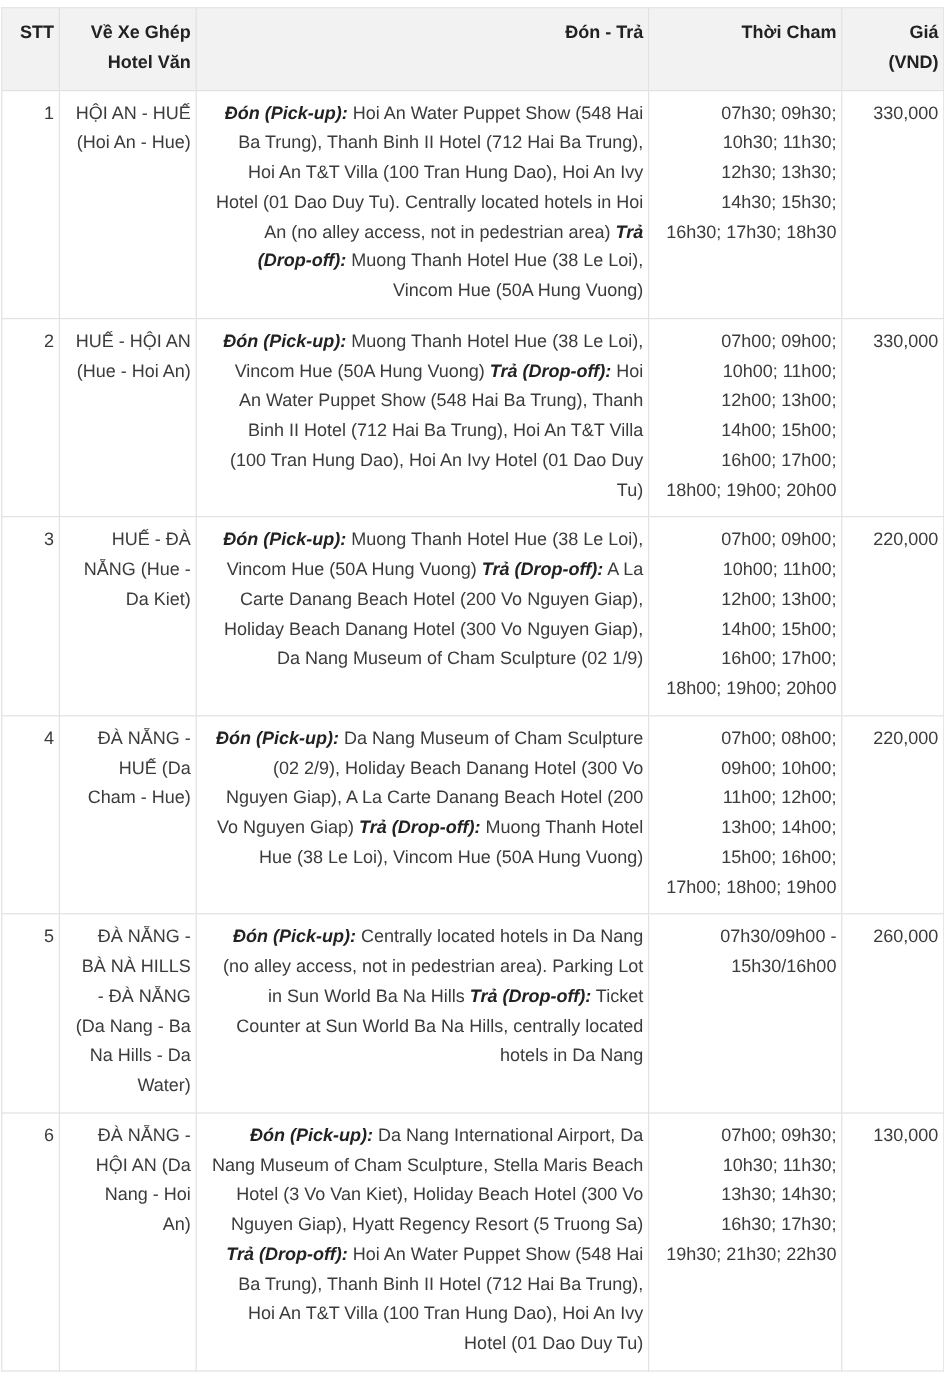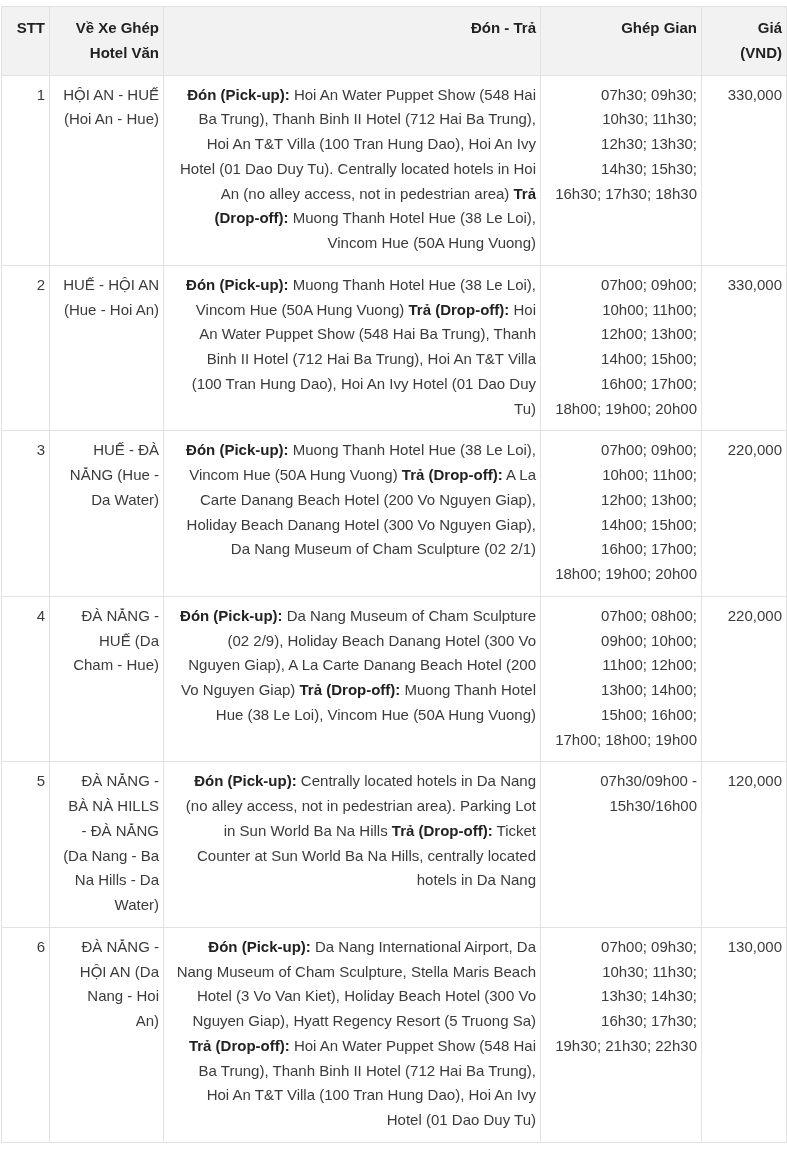--- a/index.html
+++ b/index.html
@@ -35,21 +35,21 @@
     text-align: right;
     word-wrap: break-word;
   }
   table.price-table thead th {
     background: var(--header-bg);
     color: var(--bold-text);
     font-weight: bold;
     padding-top: 9px;
     padding-bottom: 9px;
   }
-  td b { color: var(--bold-text); font-weight: bold; }
+  td b { color: var(--bold-text); font-weight: bold; font-style: italic; }
   .col-stt   { width: 48px;  }
   .col-route { width: 114px; }
   .col-detail{ width: 377px; }
   .col-time  { width: 161px; }
   .col-price { width: 85px;  }
 </style>
 </head>
 <body>
 
 <div class="page">
@@ -59,21 +59,21 @@
       <col class="col-route">
       <col class="col-detail">
       <col class="col-time">
       <col class="col-price">
     </colgroup>
     <thead>
       <tr>
         <th>STT</th>
         <th>Về Xe Ghép Hotel Văn</th>
         <th>Đón - Trả</th>
-        <th>Ghép Gian</th>
+        <th>Thời Cham</th>
         <th>Giá (VND)</th>
       </tr>
     </thead>
     <tbody>
   <tr>
     <td>1</td>
     <td>HỘI AN - HUẾ (Hoi An - Hue)</td>
     <td>
       <b>Đón (Pick-up):</b>
       <span>Hoi An Water Puppet Show (548 Hai Ba Trung), Thanh Binh II Hotel (712 Hai Ba Trung), Hoi An T&amp;T Villa (100 Tran Hung Dao), Hoi An Ivy Hotel (01 Dao Duy Tu). Centrally located hotels in Hoi An (no alley access, not in pedestrian area)</span>
@@ -92,26 +92,26 @@
       <span>Muong Thanh Hotel Hue (38 Le Loi), Vincom Hue (50A Hung Vuong)</span>
       <b>Trả (Drop-off):</b>
       <span>Hoi An Water Puppet Show (548 Hai Ba Trung), Thanh Binh II Hotel (712 Hai Ba Trung), Hoi An T&amp;T Villa (100 Tran Hung Dao), Hoi An Ivy Hotel (01 Dao Duy Tu)</span>
     </td>
     <td>07h00; 09h00; 10h00; 11h00; 12h00; 13h00; 14h00; 15h00; 16h00; 17h00; 18h00; 19h00; 20h00</td>
     <td>330,000</td>
   </tr>
 
   <tr>
     <td>3</td>
-    <td>HUẾ - ĐÀ NẴNG (Hue - Da Water)</td>
+    <td>HUẾ - ĐÀ NẴNG (Hue - Da Kiet)</td>
     <td>
       <b>Đón (Pick-up):</b>
       <span>Muong Thanh Hotel Hue (38 Le Loi), Vincom Hue (50A Hung Vuong)</span>
       <b>Trả (Drop-off):</b>
-      <span>A La Carte Danang Beach Hotel (200 Vo Nguyen Giap), Holiday Beach Danang Hotel (300 Vo Nguyen Giap), Da Nang Museum of Cham Sculpture (02 2/1)</span>
+      <span>A La Carte Danang Beach Hotel (200 Vo Nguyen Giap), Holiday Beach Danang Hotel (300 Vo Nguyen Giap), Da Nang Museum of Cham Sculpture (02 1/9)</span>
     </td>
     <td>07h00; 09h00; 10h00; 11h00; 12h00; 13h00; 14h00; 15h00; 16h00; 17h00; 18h00; 19h00; 20h00</td>
     <td>220,000</td>
   </tr>
 
   <tr>
     <td>4</td>
     <td>ĐÀ NẴNG - HUẾ (Da Cham - Hue)</td>
     <td>
       <b>Đón (Pick-up):</b>
@@ -126,21 +126,21 @@
   <tr>
     <td>5</td>
     <td>ĐÀ NẴNG - BÀ NÀ HILLS - ĐÀ NẴNG (Da Nang - Ba Na Hills - Da Water)</td>
     <td>
       <b>Đón (Pick-up):</b>
       <span>Centrally located hotels in Da Nang (no alley access, not in pedestrian area). Parking Lot in Sun World Ba Na Hills</span>
       <b>Trả (Drop-off):</b>
       <span>Ticket Counter at Sun World Ba Na Hills, centrally located hotels in Da Nang</span>
     </td>
     <td>07h30/09h00 - 15h30/16h00</td>
-    <td>120,000</td>
+    <td>260,000</td>
   </tr>
 
   <tr>
     <td>6</td>
     <td>ĐÀ NẴNG - HỘI AN (Da Nang - Hoi An)</td>
     <td>
       <b>Đón (Pick-up):</b>
       <span>Da Nang International Airport, Da Nang Museum of Cham Sculpture, Stella Maris Beach Hotel (3 Vo Van Kiet), Holiday Beach Hotel (300 Vo Nguyen Giap), Hyatt Regency Resort (5 Truong Sa)</span>
       <b>Trả (Drop-off):</b>
       <span>Hoi An Water Puppet Show (548 Hai Ba Trung), Thanh Binh II Hotel (712 Hai Ba Trung), Hoi An T&amp;T Villa (100 Tran Hung Dao), Hoi An Ivy Hotel (01 Dao Duy Tu)</span>

